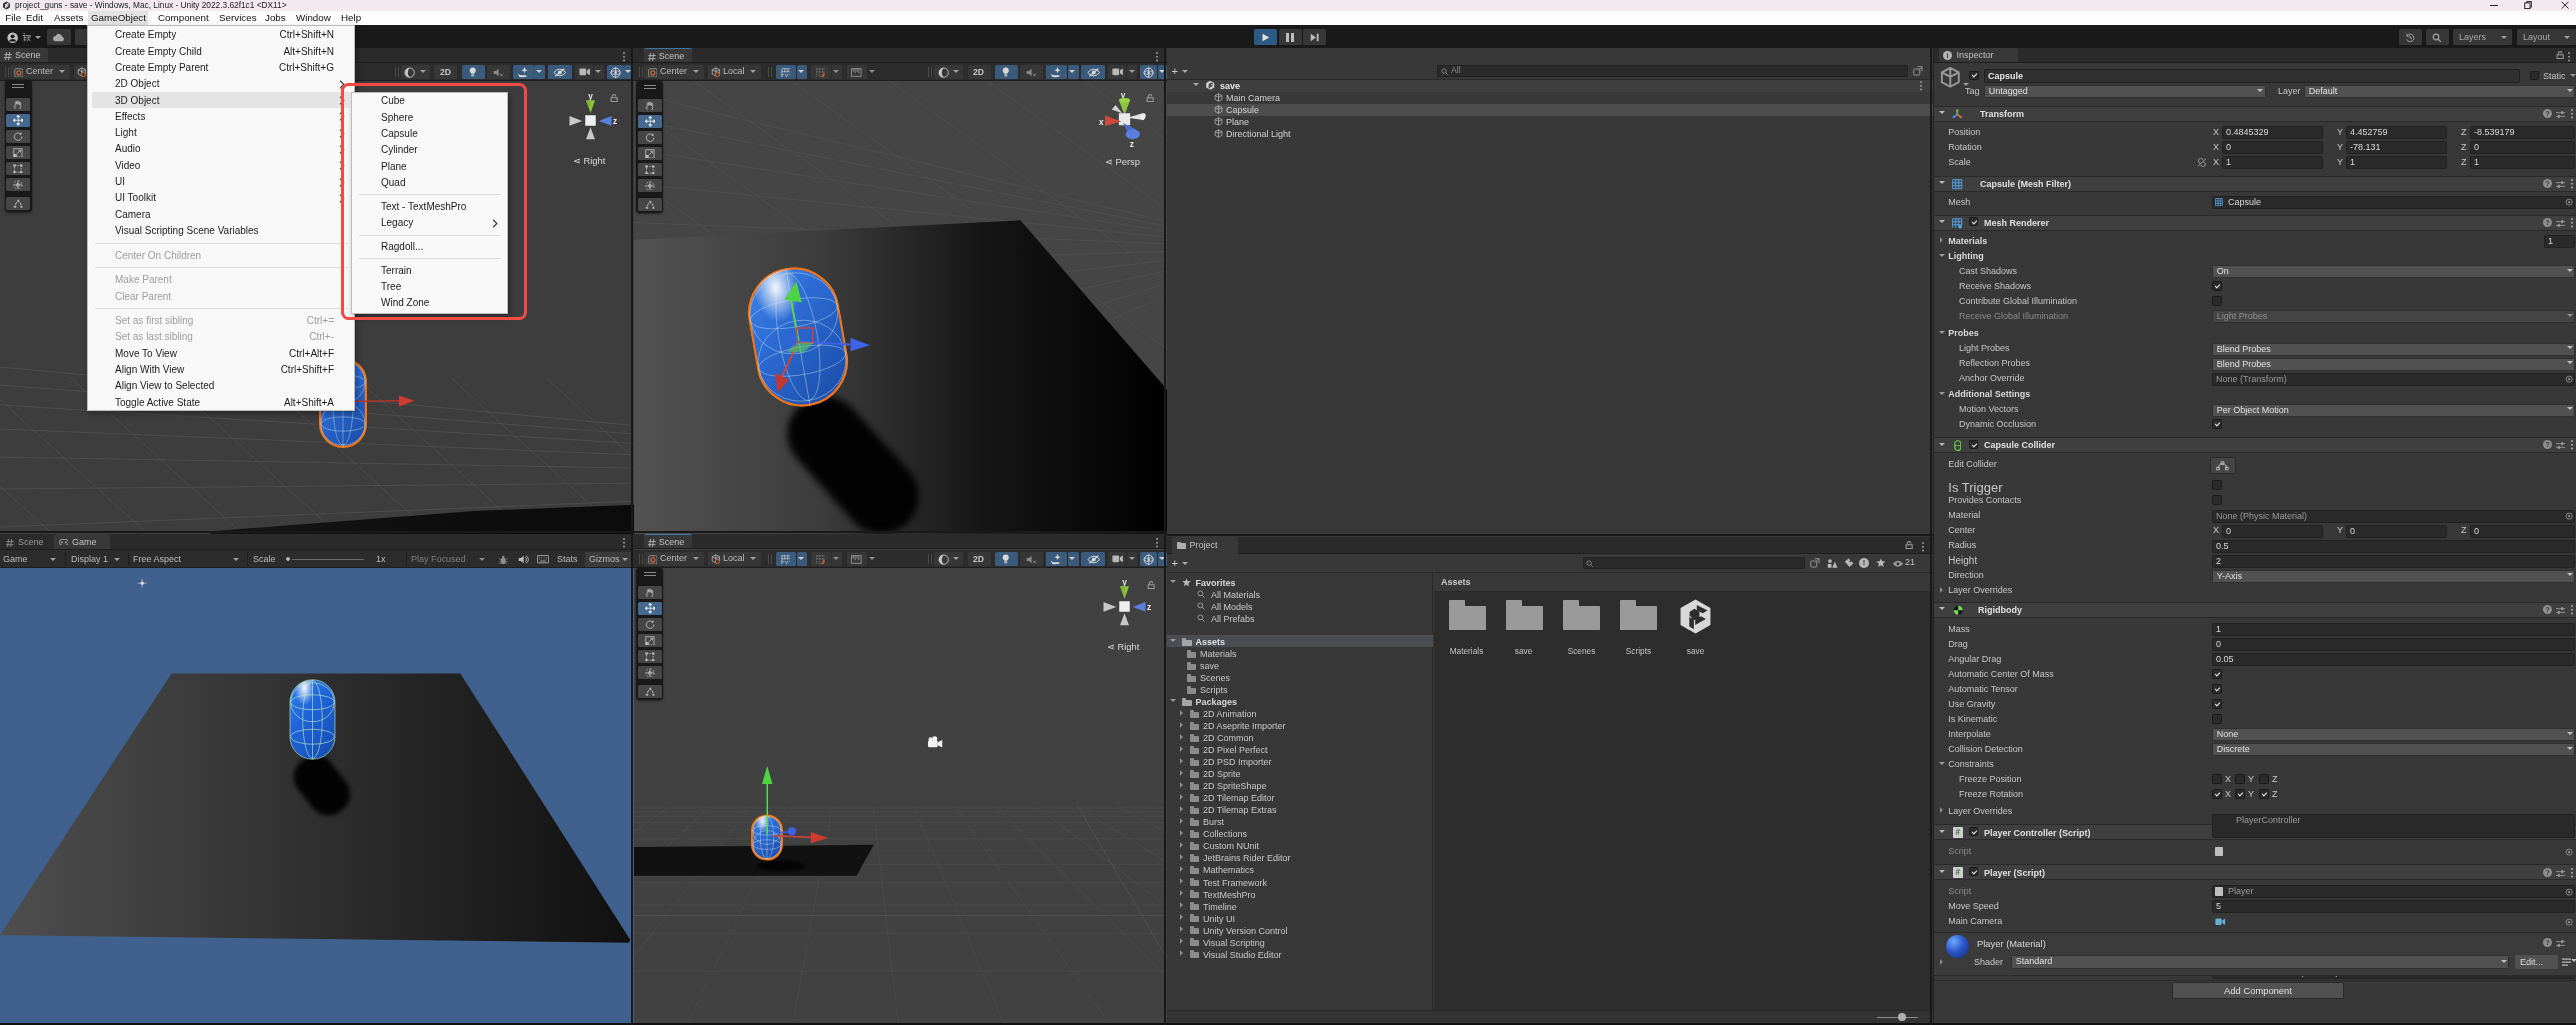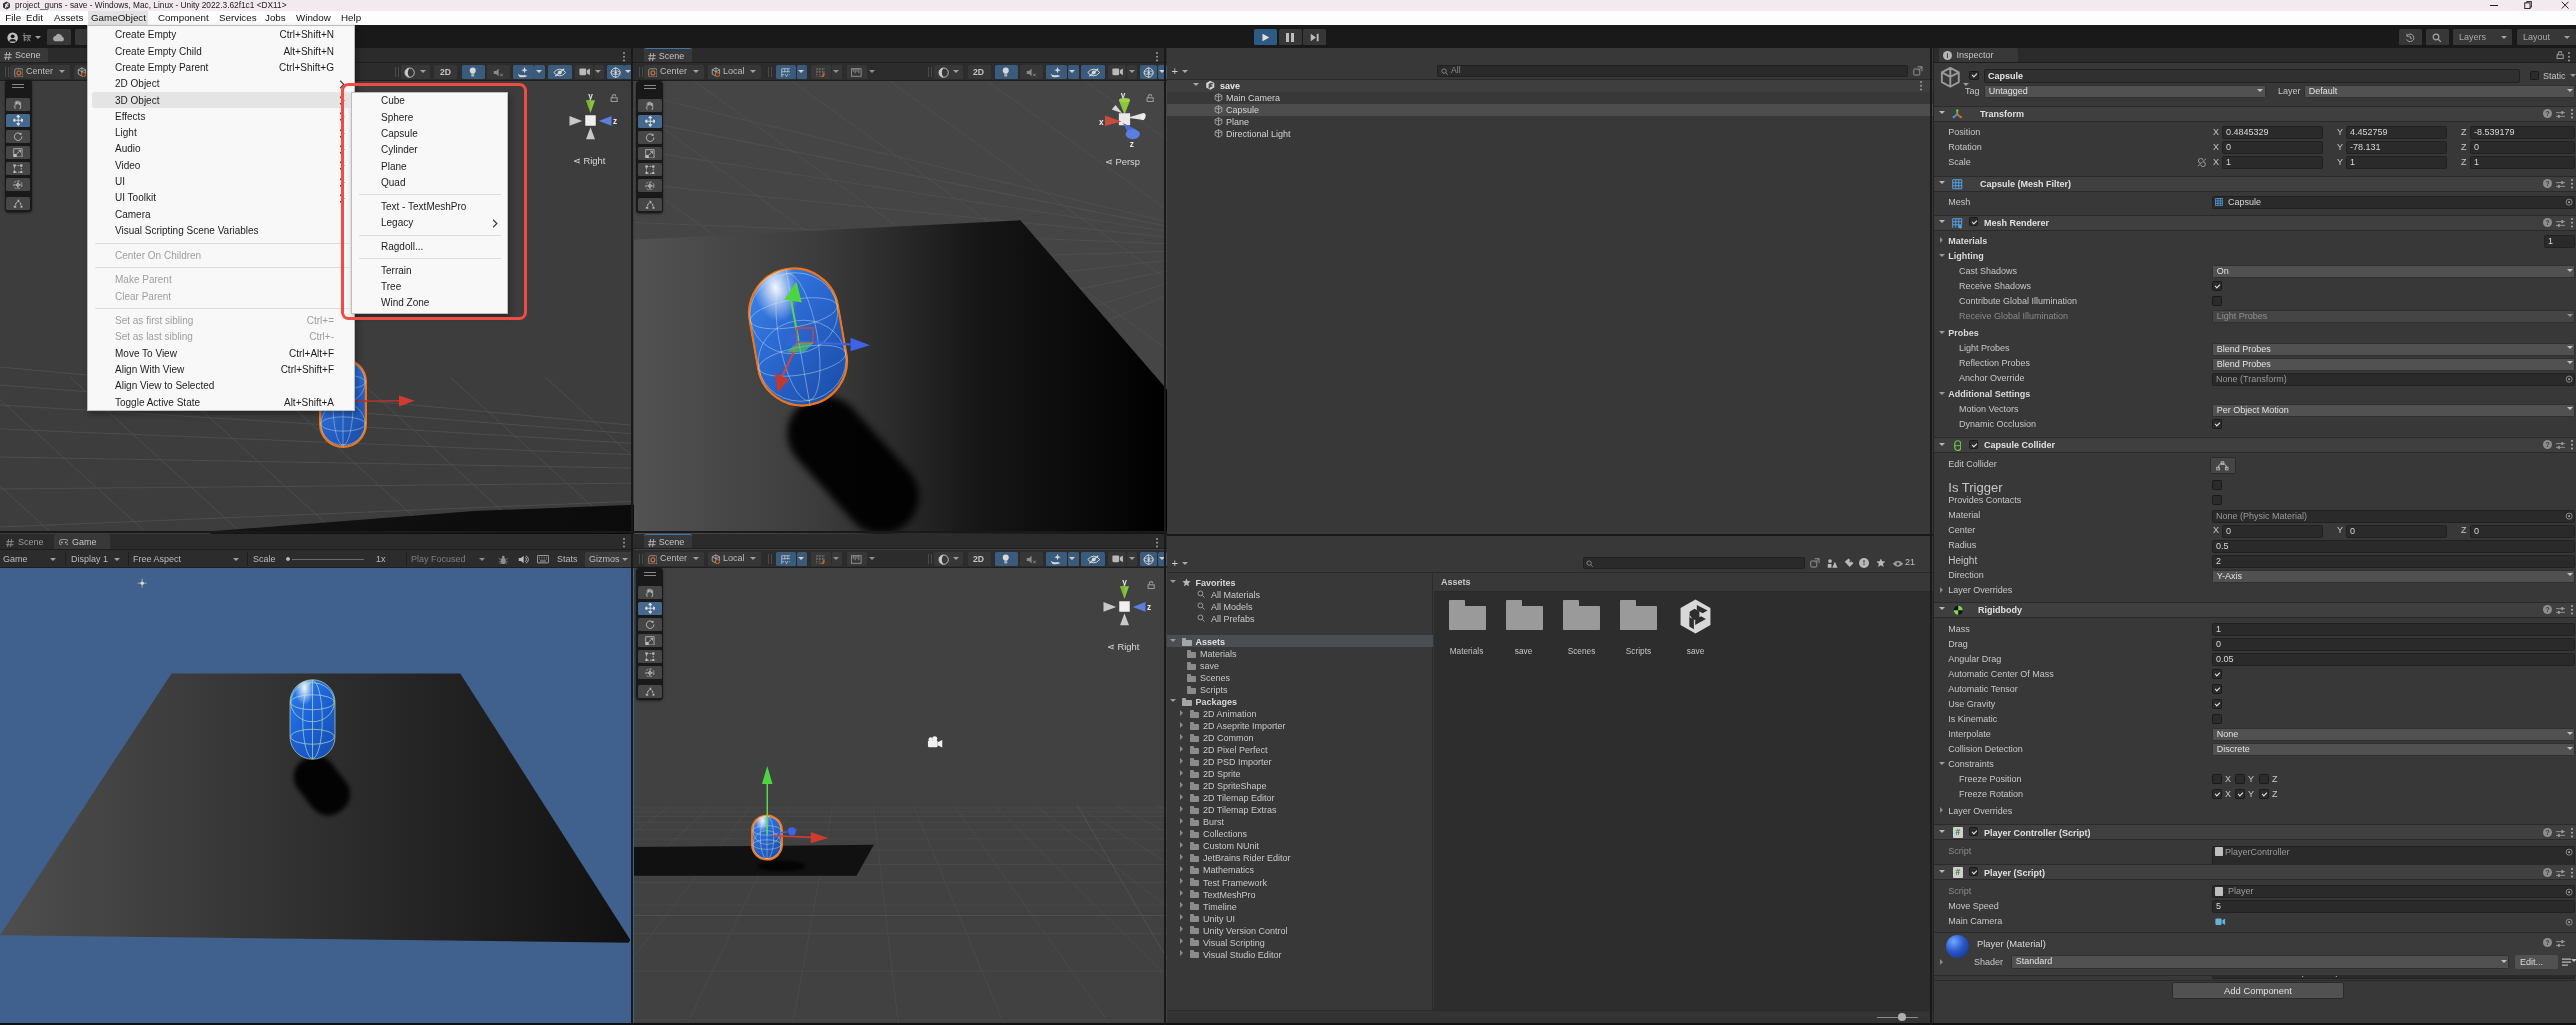--- a/index.html
+++ b/index.html
@@ -928,20 +928,34 @@
 <svg style="position:absolute;left:47px;top:69px" width="9" height="9" viewBox="0 0 12 12">
       <path d="M6 1 L10.5 3.4 V8.6 L6 11 L1.5 8.6 V3.4 Z M6 1 V5.8 M1.5 3.4 L6 5.8 L10.5 3.4 M6 11 V5.8" fill="none" stroke="#B8B8B8" stroke-width="1" stroke-linejoin="round"></path>
     </svg>
 <div style="position:absolute;left:59px;top:69px;font-size:9px;color:#D4D4D4;font-weight:normal;white-space:nowrap;">Plane</div>
 <svg style="position:absolute;left:47px;top:81px" width="9" height="9" viewBox="0 0 12 12">
       <path d="M6 1 L10.5 3.4 V8.6 L6 11 L1.5 8.6 V3.4 Z M6 1 V5.8 M1.5 3.4 L6 5.8 L10.5 3.4 M6 11 V5.8" fill="none" stroke="#B8B8B8" stroke-width="1" stroke-linejoin="round"></path>
     </svg>
 <div style="position:absolute;left:59px;top:81px;font-size:9px;color:#D4D4D4;font-weight:normal;white-space:nowrap;">Directional Light</div>
 </div>
 <div class="panel" style="left:1167px;top:537px;width:766px;height:489px;background:#383838">
+<div class="tabbar" style="left:0;top:0;width:766px;height:16.5px">
+<div class="tab" style="left:4.5px;width:66px;height:16.5px">
+<div style="position:absolute;left:5.3px;top:4.5px;width:9px;height:7.5px">
+          <div style="position:absolute;left:0;top:0;width:3.8px;height:2.1px;background:#B0B0B0;border-radius:0.8px 0.8px 0 0"></div>
+          <div style="position:absolute;left:0;top:1.5px;width:9px;height:6px;background:#B0B0B0;border-radius:0.8px"></div>
+        </div>
+<div style="position:absolute;left:18px;top:3px">Project</div>
+      </div>
+<svg style="position:absolute;left:738px;top:3.8px" width="8.3" height="8.3" viewBox="0 0 11 11">
+        <rect x="1.5" y="5" width="8" height="5" fill="none" stroke="#9A9A9A" stroke-width="1.4"></rect>
+        <path d="M3 5 V3.2 A2.4 2.4 0 0 1 7.8 3.2" fill="none" stroke="#9A9A9A" stroke-width="1.4"></path>
+      </svg>
+<div style="position:absolute;left:755px;top:4.5px;width:2.3px;height:2.3px;border-radius:50%;background:#9A9A9A;box-shadow:0 3.8px 0 #9A9A9A,0 7.5px 0 #9A9A9A"></div>
+</div>
 <div class="abs" style="left:0;top:16.5px;width:766px;height:19.5px;background:#383838;border-bottom:0.8px solid #2A2A2A">
 <div style="position:absolute;left:4.5px;top:3px;font-size:11.3px;color:#C8C8C8;font-weight:normal;white-space:nowrap;">+</div>
 <div style="position:absolute;left:15px;top:8.3px;width:0;height:0;border-left:3px solid transparent;border-right:3px solid transparent;border-top:3px solid #A8A8A8"></div>
 <div class="field" style="left:416px;top:3.8px;width:222px;height:12px;background:#2A2A2A"></div>
 <svg style="position:absolute;left:419px;top:6px" width="7.5" height="7.5" viewBox="0 0 11 11">
         <circle cx="4.5" cy="4.5" r="3.2" fill="none" stroke="#8A8A8A" stroke-width="1.3"></circle>
         <line x1="7" y1="7" x2="10" y2="10" stroke="#8A8A8A" stroke-width="1.3"></line>
       </svg>
 <svg class="abs" style="left:643px;top:4.5px" width="9.8" height="9.8" viewBox="0 0 13 13">
         <rect x="1" y="4" width="8" height="8" rx="1" fill="none" stroke="#9A9A9A" stroke-width="1.2"></rect>
@@ -1460,21 +1474,21 @@
 <div style="position:absolute;left:50px;top:780px;font-size:9px;color:#E0E0E0;font-weight:bold;white-space:nowrap;">Player Controller (Script)</div>
 <div style="position:absolute;left:609px;top:780px;width:9px;height:9px;border-radius:50%;background:#8E8E8E;color:#383838;font-size:6.8px;font-weight:bold;text-align:center;line-height:9px">?</div>
     <svg style="position:absolute;left:622px;top:781px" width="9" height="9" viewBox="0 0 12 12">
       <line x1="0" y1="3.5" x2="12" y2="3.5" stroke="#999" stroke-width="1.2"></line>
       <line x1="0" y1="8.5" x2="12" y2="8.5" stroke="#999" stroke-width="1.2"></line>
       <rect x="7" y="1.5" width="2.6" height="4" fill="#999"></rect>
       <rect x="2.5" y="6.5" width="2.6" height="4" fill="#999"></rect>
     </svg>
     <div style="position:absolute;left:637px;top:780px;width:2.3px;height:2.3px;border-radius:50%;background:#AAA;box-shadow:0 3.8px 0 #AAA,0 7.5px 0 #AAA"></div>
 <div style="position:absolute;left:14.3px;top:798px;font-size:9px;color:#8A8A8A;font-weight:normal;white-space:nowrap;">Script</div>
-<div class="field" style="left:278px;top:798px;width:363px;height:24px;color:#9A9A9A;padding-left:12px">PlayerController</div>
+<div class="field" style="left:278px;top:766px;width:363px;height:24px;color:#9A9A9A;padding-left:23px">PlayerController</div>
 <div class="abs" style="left:281px;top:799px;width:7.5px;height:9px;background:#BFBFBF;border-radius:0.8px"></div>
 <svg style="position:absolute;left:631px;top:800px" width="8.3" height="8.3" viewBox="0 0 11 11">
       <circle cx="5.5" cy="5.5" r="4" fill="none" stroke="#9A9A9A" stroke-width="1.1"></circle>
       <circle cx="5.5" cy="5.5" r="1.4" fill="#9A9A9A"></circle>
     </svg>
 <div class="hdr" style="top:816px;height:16px"></div>
 <div style="position:absolute;left:5.3px;top:822px;width:0;height:0;border-left:3.4px solid transparent;border-right:3.4px solid transparent;border-top:3.4px solid #B8B8B8"></div>
 <div class="abs" style="left:19px;top:819px;width:9.8px;height:10.5px;background:#CFCFCF;border-radius:0.8px;color:#2E7D32;font-size:8.3px;font-weight:bold;text-align:center;line-height:10.5px">#</div>
 <div style="position:absolute;left:35px;top:819px;width:9px;height:9px;background:#2B2B2B;border:0.8px solid #1A1A1A;border-radius:1.5px">
       <div style="position:absolute;left:1.9px;top:1.9px;width:5.3px;height:3px;border-left:1.5px solid #E8E8E8;border-bottom:1.5px solid #E8E8E8;transform:rotate(-45deg)"></div>

